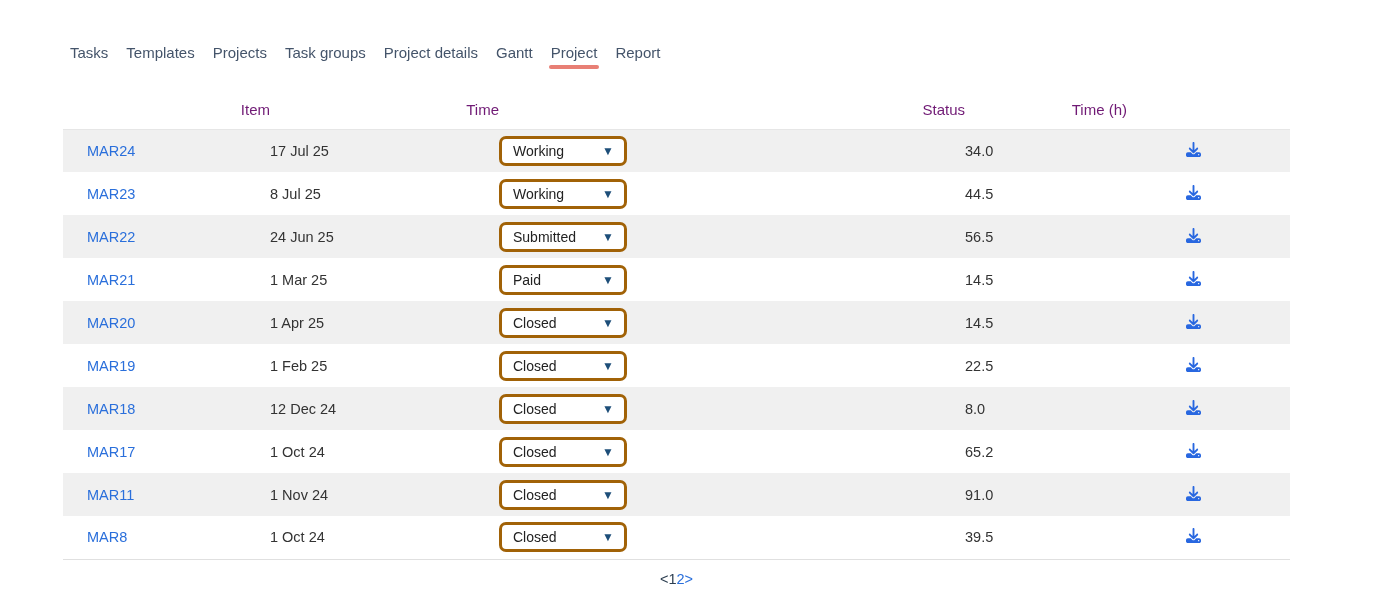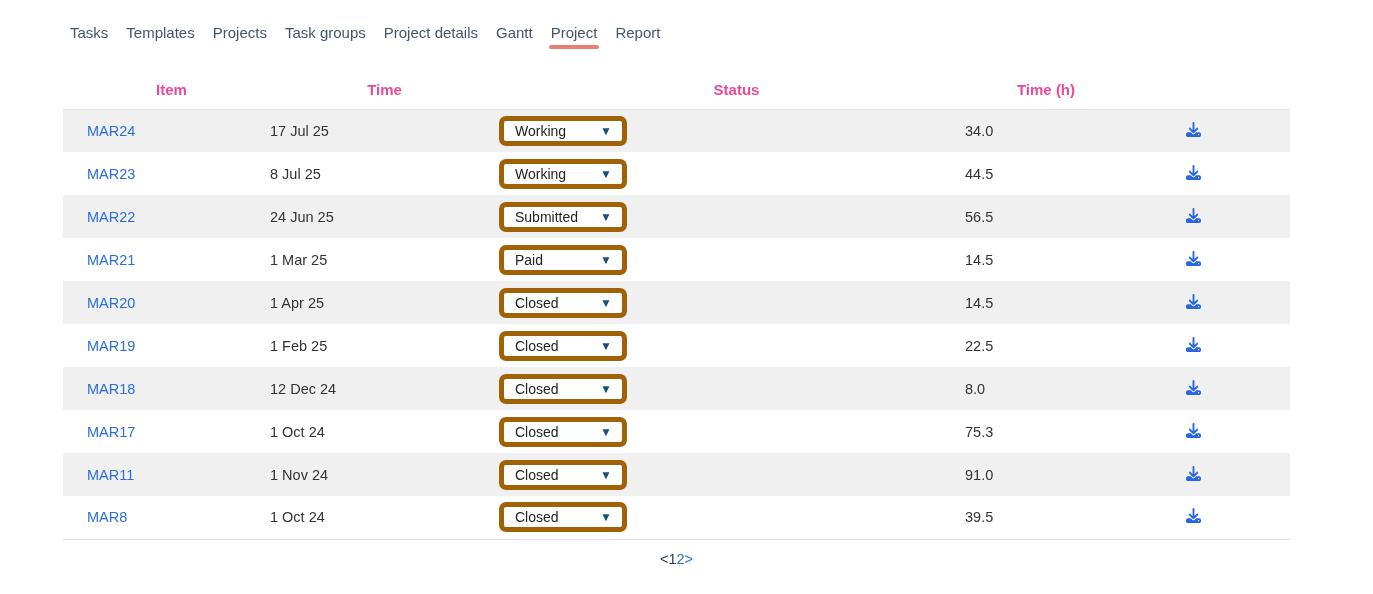--- a/index.html
+++ b/index.html
@@ -12,48 +12,48 @@
 
   
   .tab-bar {
     display: flex; gap: 14px;
     margin: 22px 0 0 68px;
     align-items: flex-start;
   }
   .tab {
     font-size: 15px; color: var(--tab-text, #44546a);
     padding: 2px 2px 8px 2px;
-    cursor: pointer; position: relative; white-space: nowrap;
+    cursor: pointer; position: relative; white-space: nowrap; margin-top: 20px;
   }
   .tab.active::after {
     content: ""; position: absolute; left: 0; right: 0; bottom: 0;
     height: 4px; border-radius: 2px;
     background: var(--accent, #e87f75);
   }
 
   
   .table-wrap { margin: 21px 0 0 63px; width: 1227px; }
   table { border-collapse: collapse; table-layout: fixed; width: 1227px; }
   thead th {
-    text-align: center; font-size: 15px; font-weight: bold; color: #ec4899;
+    text-align: right; font-size: 15px; font-weight: normal; color: #701a75;
     height: 39px; vertical-align: middle;
   }
   th.h-item { padding-left: 10px; }
   th.h-status { padding-left: 9px; }
   tbody tr { height: 43px; }
   tbody tr:nth-child(odd) { background: var(--stripe, #f0f0f0); }
   tbody tr:first-child { border-top: 1px solid #e6e6e6; }
   tbody tr:last-child { border-bottom: 1px solid #e0e0e0; }
   td { vertical-align: middle; font-size: 14.5px; color: #333; }
   td.col-item { padding-left: 24px; }
   .item-link { color: var(--link, #2a6fdb); text-decoration: none; cursor: pointer; }
 
   .status-select {
     width: 128px; height: 30px;
-    background: #fff; border: 5px solid #a16207; border-radius: 7px;
+    background: #fff; border: 3px solid #a16207; border-radius: 7px;
     display: flex; align-items: center; justify-content: space-between;
     padding: 0 10px 0 11px; cursor: pointer;
   }
   .status-label { font-size: 14px; color: #222; }
   .dropdown-arrow { font-size: 12px; color: var(--arrow-navy, #1d4e79); line-height: 1; }
 
   td.col-time { padding-left: 0; margin-top: 24px; }
   td.col-download { text-align: center; }
   .download-btn { display: inline-block; cursor: pointer; color: var(--icon-blue, #2867e0); }
   .download-btn svg { width: 17px; height: 15px; display: block; }
@@ -253,21 +253,21 @@
     <td class="col-item">
       <a href="#" class="item-link">MAR17</a>
     </td>
     <td class="col-date">1 Oct 24</td>
     <td class="col-status">
       <div class="status-select">
         <span class="status-label">Closed</span>
         <span class="dropdown-arrow">▼</span>
       </div>
     </td>
-    <td class="col-time">75.3</td>
+    <td class="col-time">65.2</td>
     <td class="col-download">
       <span class="download-btn">
         <svg viewBox="0 0 512 512" fill="currentColor" aria-hidden="true">
           <path d="M288 32c0-17.7-14.3-32-32-32s-32 14.3-32 32l0 242.7-73.4-73.4c-12.5-12.5-32.8-12.5-45.3 0s-12.5 32.8 0 45.3l128 128c12.5 12.5 32.8 12.5 45.3 0l128-128c12.5-12.5 12.5-32.8 0-45.3s-32.8-12.5-45.3 0L288 274.7 288 32zM64 352c-35.3 0-64 28.7-64 64l0 32c0 35.3 28.7 64 64 64l384 0c35.3 0 64-28.7 64-64l0-32c0-35.3-28.7-64-64-64l-101.5 0-45.3 45.3c-25 25-65.5 25-90.5 0L165.5 352 64 352zm368 56a24 24 0 1 1 0 48 24 24 0 1 1 0-48z"></path>
         </svg>
       </span>
     </td>
     <td class="col-spacer"></td>
   </tr>
         <tr class="invoice-row">

